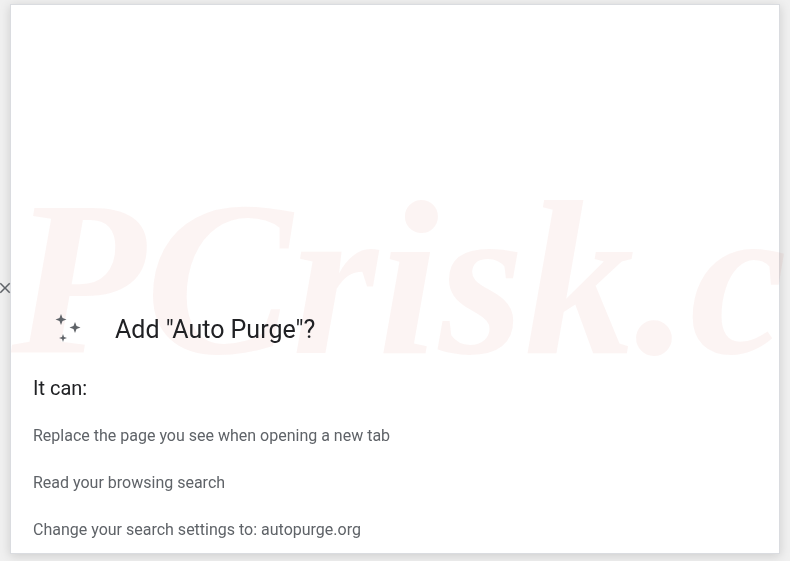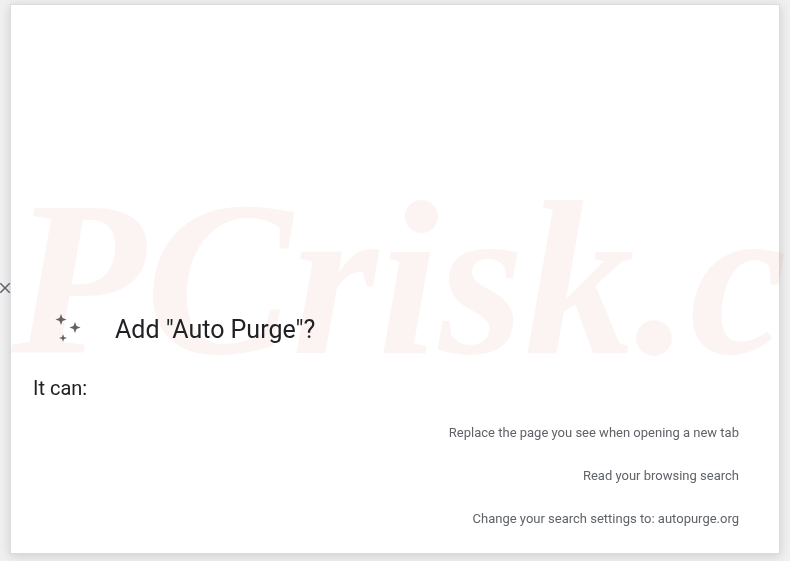--- a/index.html
+++ b/index.html
@@ -60,25 +60,24 @@
     }
     .content {
       padding: 10px 40px 20px 22px;
     }
     .it-can {
       font-size: 20px;
       color: #202124;
       margin-bottom: 24px;
     }
     .permission {
-      font-size: 13px;
+      font-size: 16px;
       color: #5f6368;
       line-height: 1.45;
       margin-bottom: 24px;
-      text-align: right;
     }
     .permission:last-child {
       margin-bottom: 10px;
     }
     .watermark {
       position: absolute;
       top: 50%;
       left: 50%;
       transform: translate(-50%, -50%);
       font-size: 220px;

